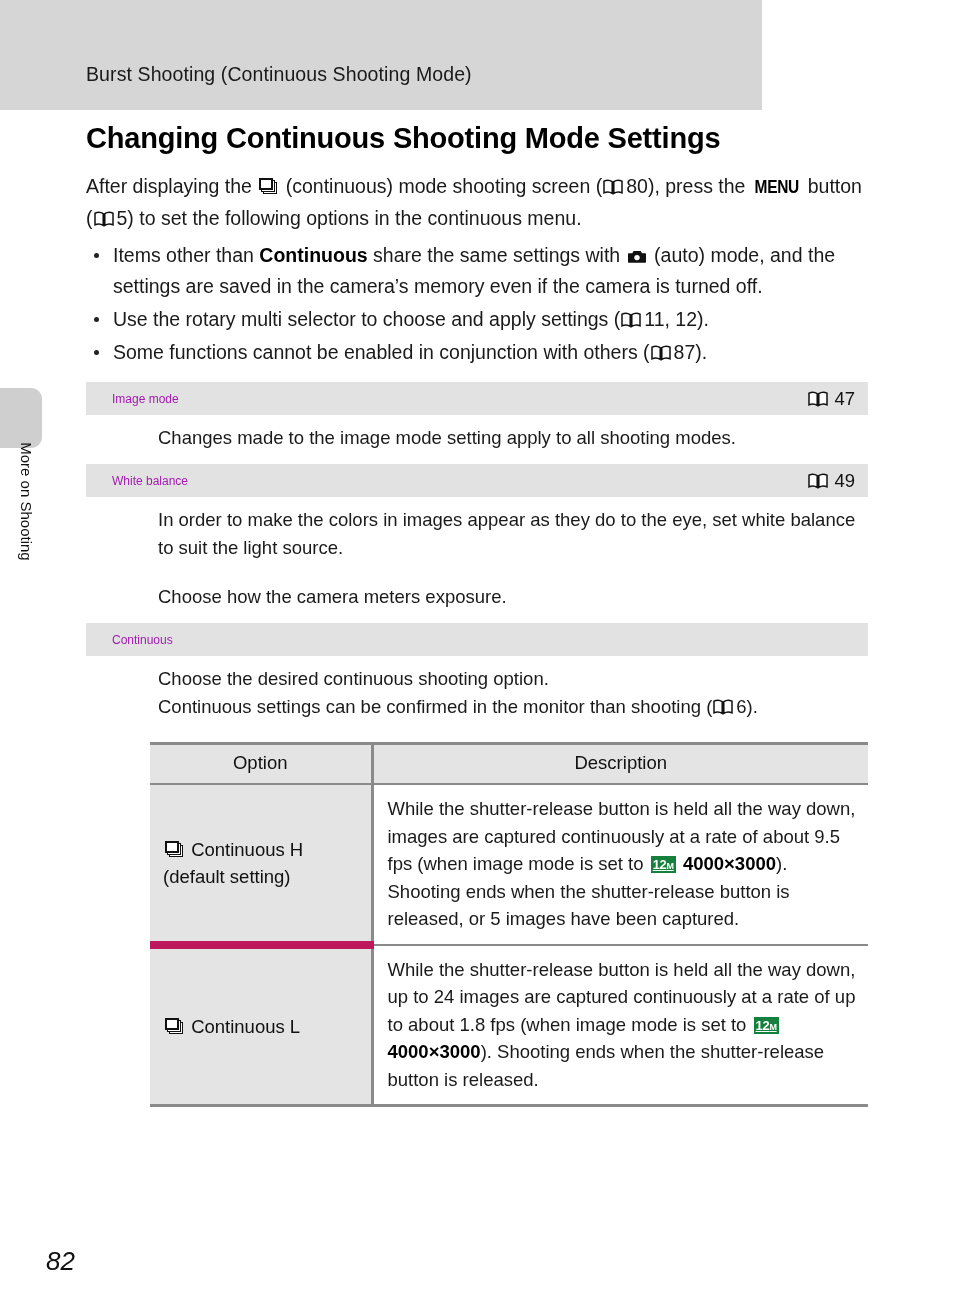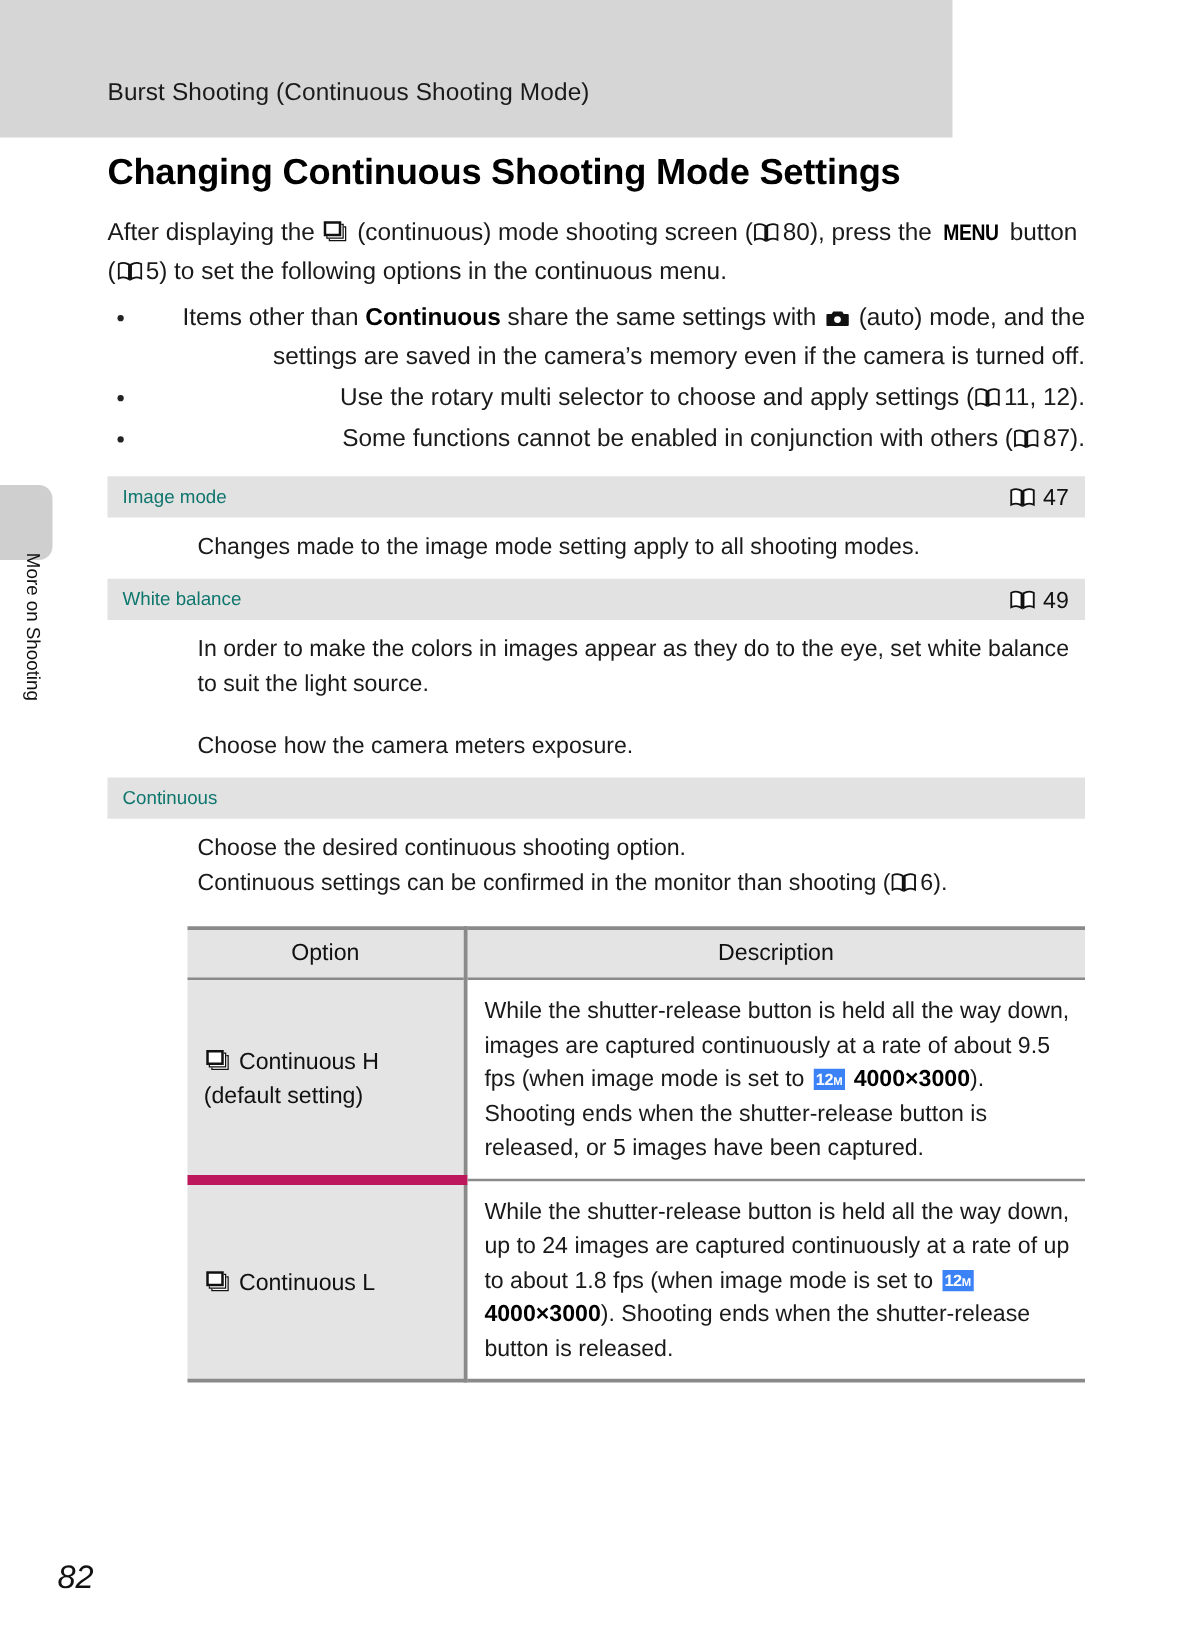--- a/index.html
+++ b/index.html
@@ -79,21 +79,20 @@
     margin: 0 0 6px 0;
     font-size: 19.5px;
     line-height: 31px;
     color: #1a1a1a;
   }
 
   ul.bullets {
     list-style: none;
     margin: 0;
     padding: 0;
-    text-align: right;
   }
   ul.bullets li {
     position: relative;
     padding-left: 27px;
     margin: 0 0 2px 0;
     font-size: 19.5px;
     line-height: 31px;
     color: #1a1a1a;
   }
   ul.bullets li .bullet-dot {
@@ -139,50 +138,52 @@
     letter-spacing: -0.4px;
     transform: scaleX(0.86);
     display: inline-block;
     color: #000;
     vertical-align: 0;
   }
 
   
   .ico-imagemode {
     display: inline-block;
-    background: #3b82f6;
+    background: #15803d;
     color: #fff;
     font-size: 13px;
     font-weight: bold;
     line-height: 15px;
     padding: 1px 2px 1px 2px;
     margin: 0 2px;
     vertical-align: 1px;
     letter-spacing: -0.3px;
+    text-decoration: underline;
   }
   .ico-imagemode sub {
     font-size: 9px;
     vertical-align: 0;
     line-height: 1;
   }
 
   
   .settings { margin-top: 14px; }
 
   .setting-head {
     background: #e2e2e2;
     height: 33px;
     display: flex;
     align-items: center;
     justify-content: space-between;
     padding: 0 13px 0 12px;
   }
   .setting-head .name {
-    font-size: 15px;
-    color: #0f766e;
+    font-size: 12px;
+    color: #a21caf;
+    margin-left: 14px;
   }
   .setting-head .ref {
     font-size: 18.5px;
     color: #111;
     display: flex;
     align-items: center;
     gap: 3px;
     white-space: nowrap;
   }
   .setting-body {

